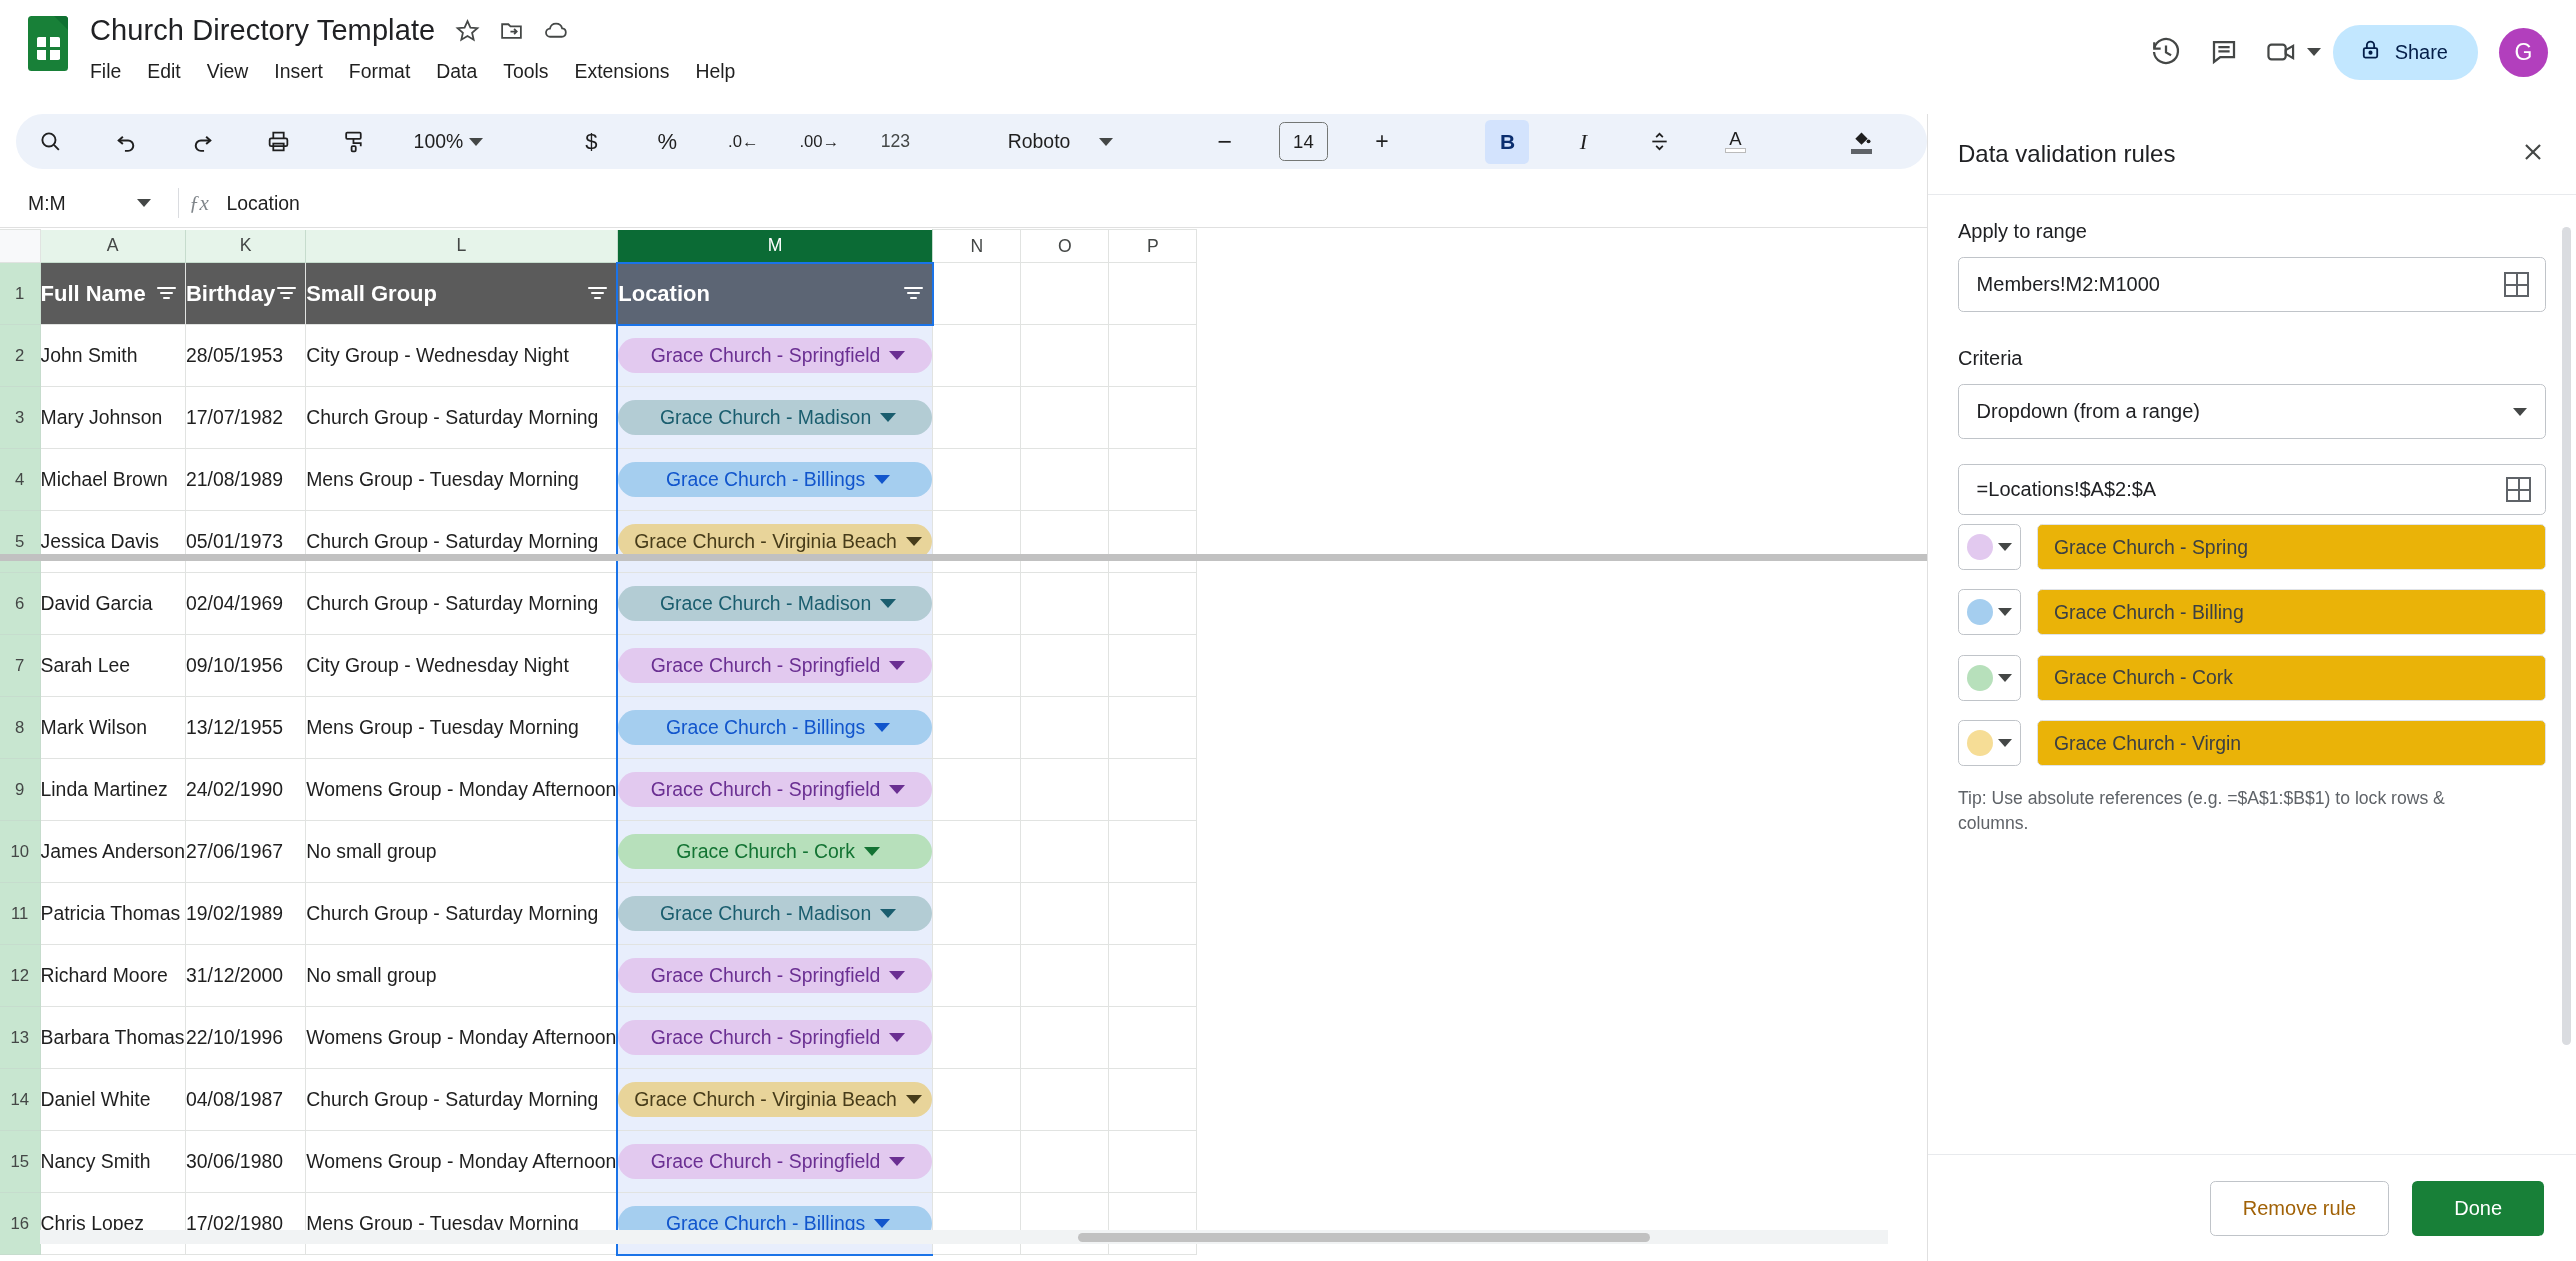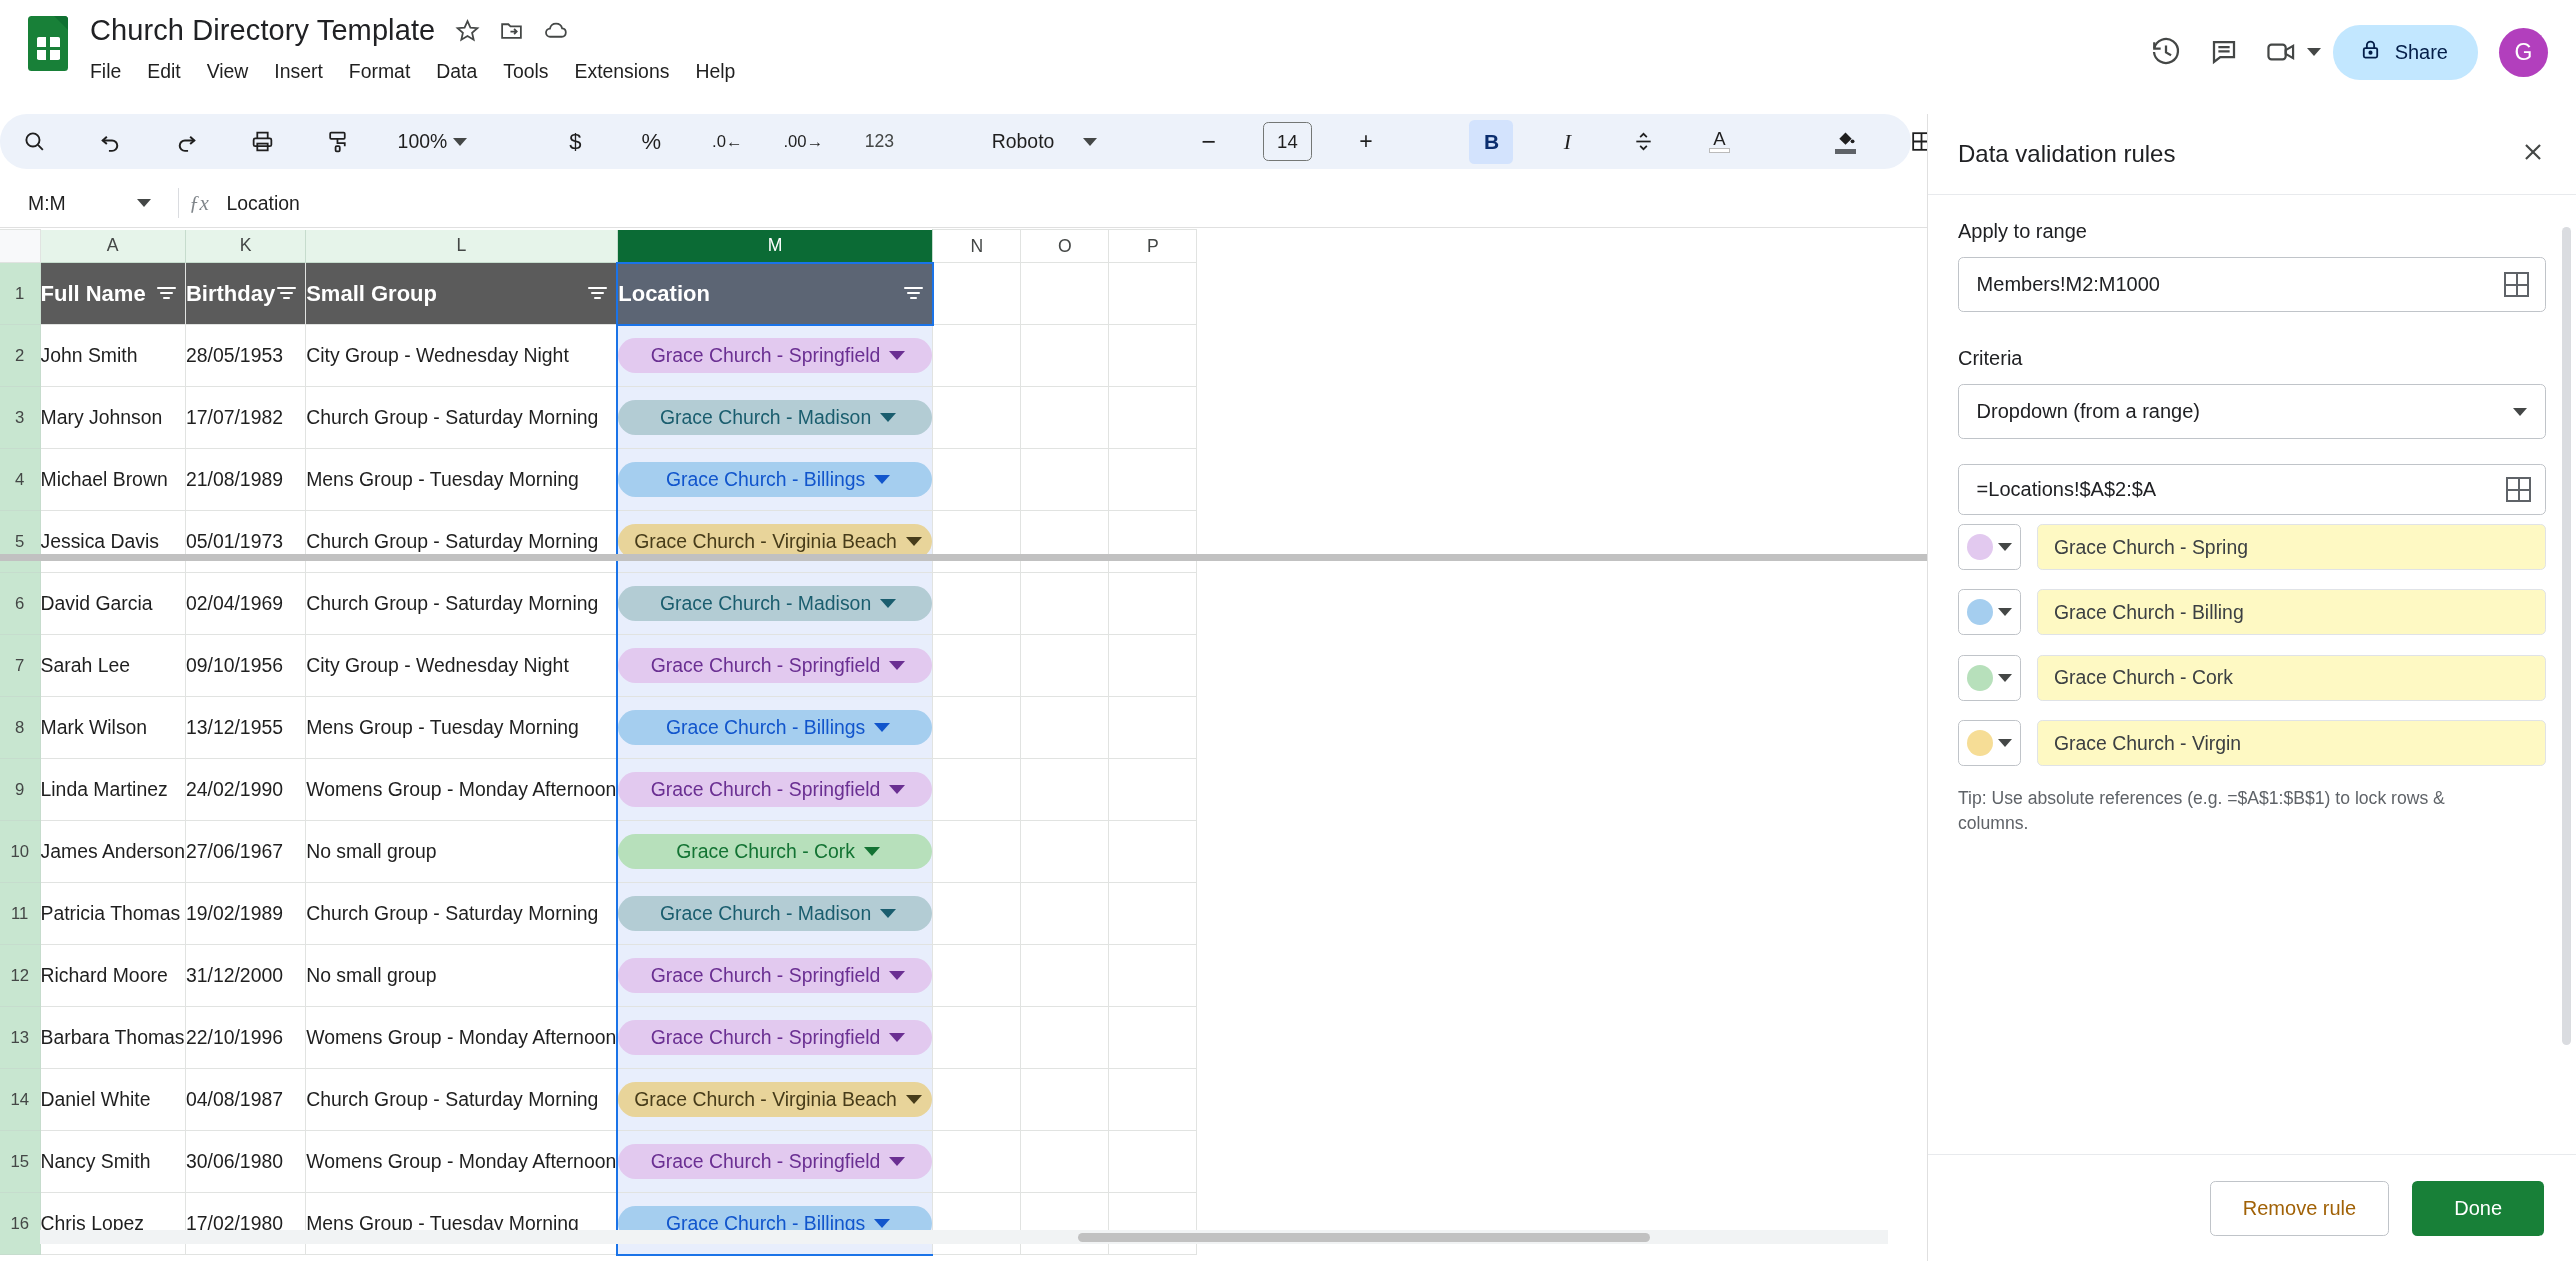--- a/index.html
+++ b/index.html
@@ -70,21 +70,21 @@
   }
   .avatar {
     width: 49px; height: 49px; border-radius: 50%;
     background: #b23fbd; color: #fff;
     display: flex; align-items: center; justify-content: center;
     font-size: 23px; margin-left: 21px;
   }
 
   
   .toolbar {
-    position: absolute; top: 114px; left: 0;
+    position: absolute; top: 114px; left: 16px;
     width: 1911px; height: 55px;
     background: #edf2fa; border-radius: 27px;
     display: flex; align-items: center; padding: 0 12.3px; gap: 32px;
   }
   .tbtn {
     height: 44px; min-width: 44px; border-radius: 5.3px;
     display: flex; align-items: center; justify-content: center;
     color: #1f1f1f; font-size: 18.5px; padding: 0 8px; cursor: pointer;
   }
   .tbtn.active { background: #d3e3fd; }
@@ -232,21 +232,21 @@
     padding: 0 14px 0 17.6px; font-size: 20px; color: #202124; margin-bottom: 9px;
   }
   .opt-row { display: flex; align-items: center; gap: 16px; margin-bottom: 19.4px; }
   .swatch-btn {
     width: 63px; height: 46px; border: 0.9px solid #c0c4c9; border-radius: 5.3px;
     display: flex; align-items: center; justify-content: center; gap: 5.3px;
     cursor: pointer;
   }
   .swatch { width: 26px; height: 26px; border-radius: 50%; }
   .opt-input {
-    flex: 1 1 auto; height: 46px; background: #fef9c3;
+    flex: 1 1 auto; height: 46px; background: #eab308;
     border: 0.9px solid #e0e3e7; border-radius: 5.3px;
     display: flex; align-items: center; padding: 0 16px;
     font-size: 19.4px; color: #3c4043; overflow: hidden; white-space: nowrap;
   }
   .tip {
     font-size: 17.6px; color: #5f6368; line-height: 1.45; margin-top: 12.3px;
     max-width: 545px;
   }
   .panel-scroll {
     position: absolute; right: 5.3px; top: 32px; width: 8.8px; height: 818px;

